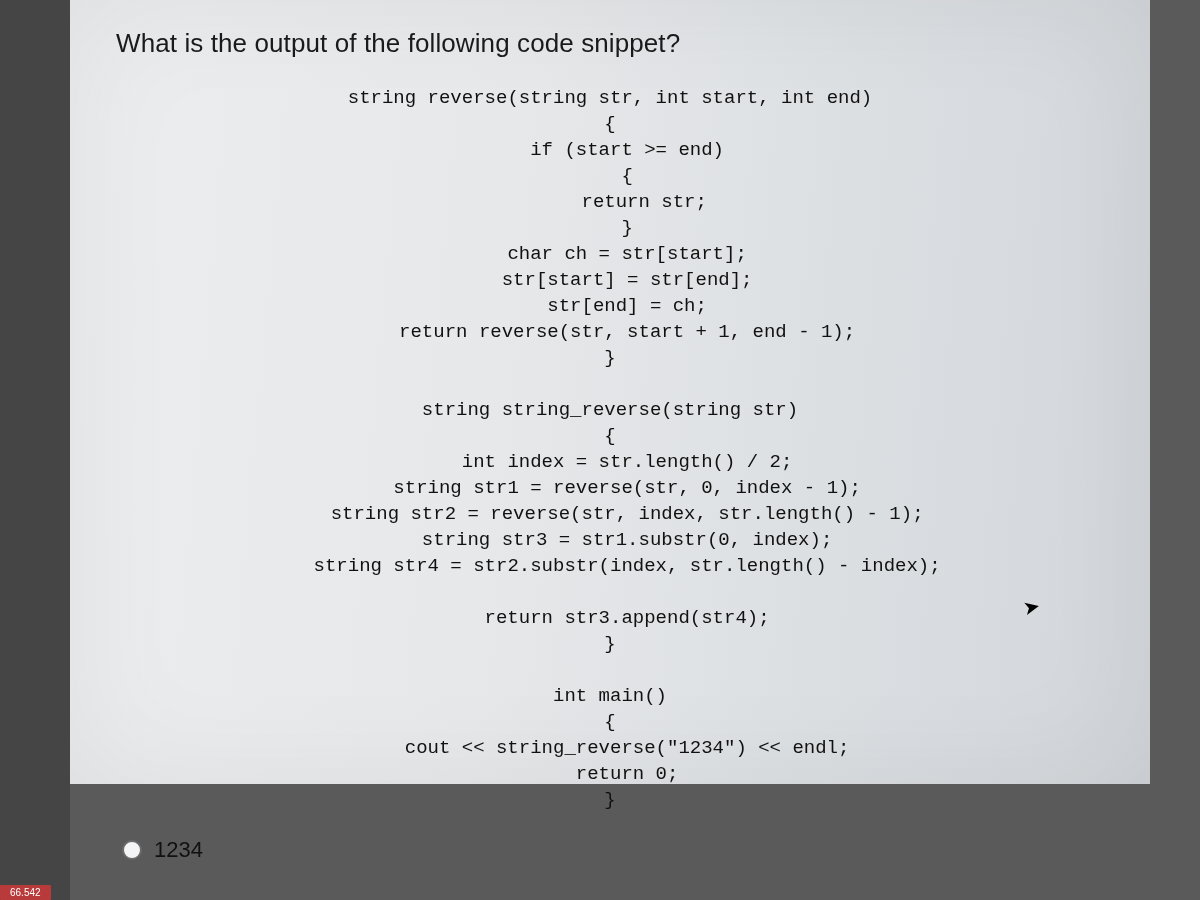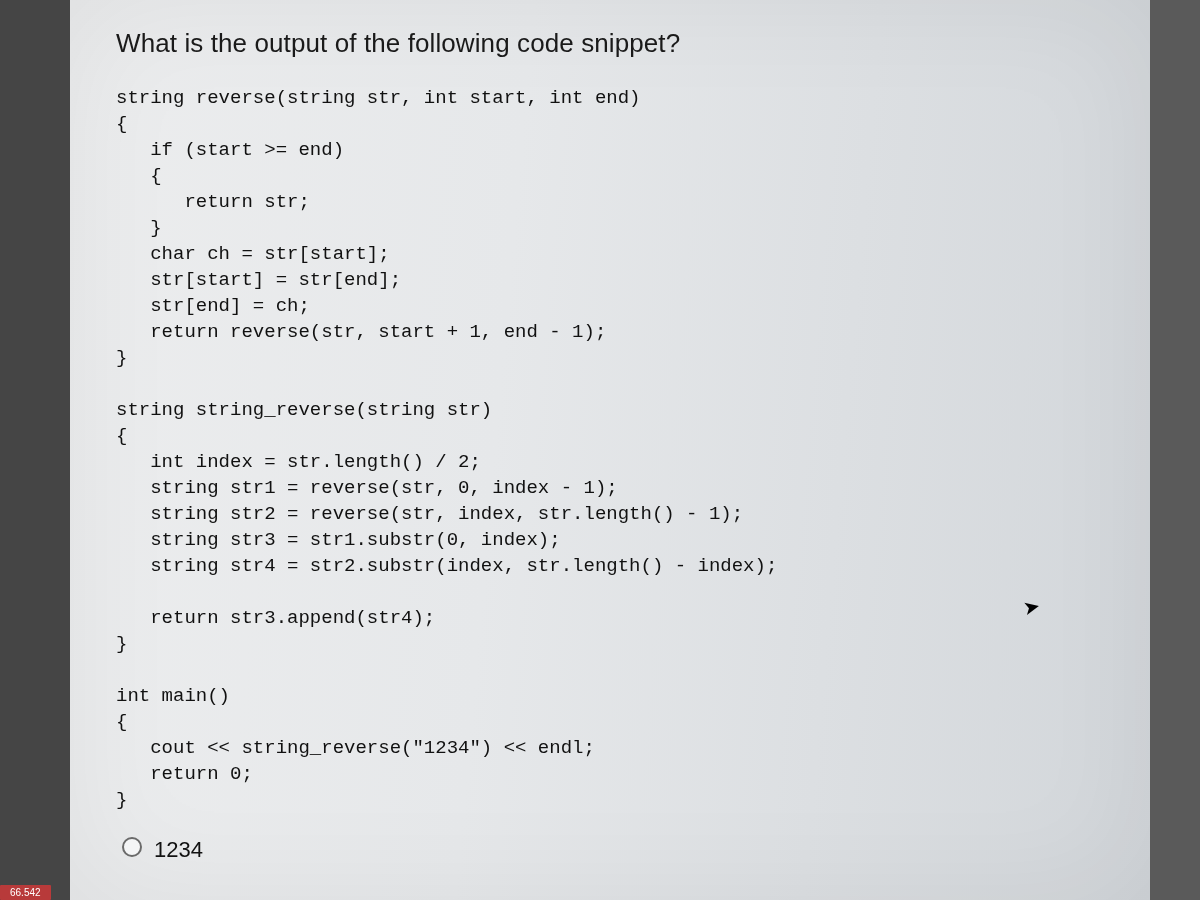--- a/index.html
+++ b/index.html
@@ -9,21 +9,21 @@
     height: 900px;
     background: #5a5a5a;
     font-family: -apple-system, "Segoe UI", Arial, sans-serif;
     overflow: hidden;
   }
   .page {
     position: absolute;
     left: 70px;
     top: 0;
     width: 1080px;
-    height: 900px;
+    height: 784px;
     background: linear-gradient(95deg, #ecedee 0%, #e6e8ea 40%, #dcdfe2 70%, #d2d6da 100%);
     padding: 28px 46px 0 46px;
     box-sizing: border-box;
     box-shadow: inset 0 0 120px rgba(0,0,0,0.06);
   }
   .left-strip {
     position: absolute;
     left: 0;
     top: 0;
     width: 70px;
@@ -37,23 +37,25 @@
     margin: 0 0 26px 0;
     letter-spacing: 0.1px;
   }
   .code-block {
     font-family: Menlo, Consolas, "Courier New", monospace;
     font-size: 19px;
     line-height: 26px;
     white-space: pre;
     color: #111;
     margin-bottom: 23px;
+    text-align: center;
   }
   .answer-row {
     display: flex;
+    align-items: center;
     gap: 12px;
     margin-top: 24px;
     margin-left: 6px;
   }
   .radio {
     width: 20px;
     height: 20px;
     border: 2px solid #6a6a6a;
     border-radius: 50%;
     background: #f4f5f6;

